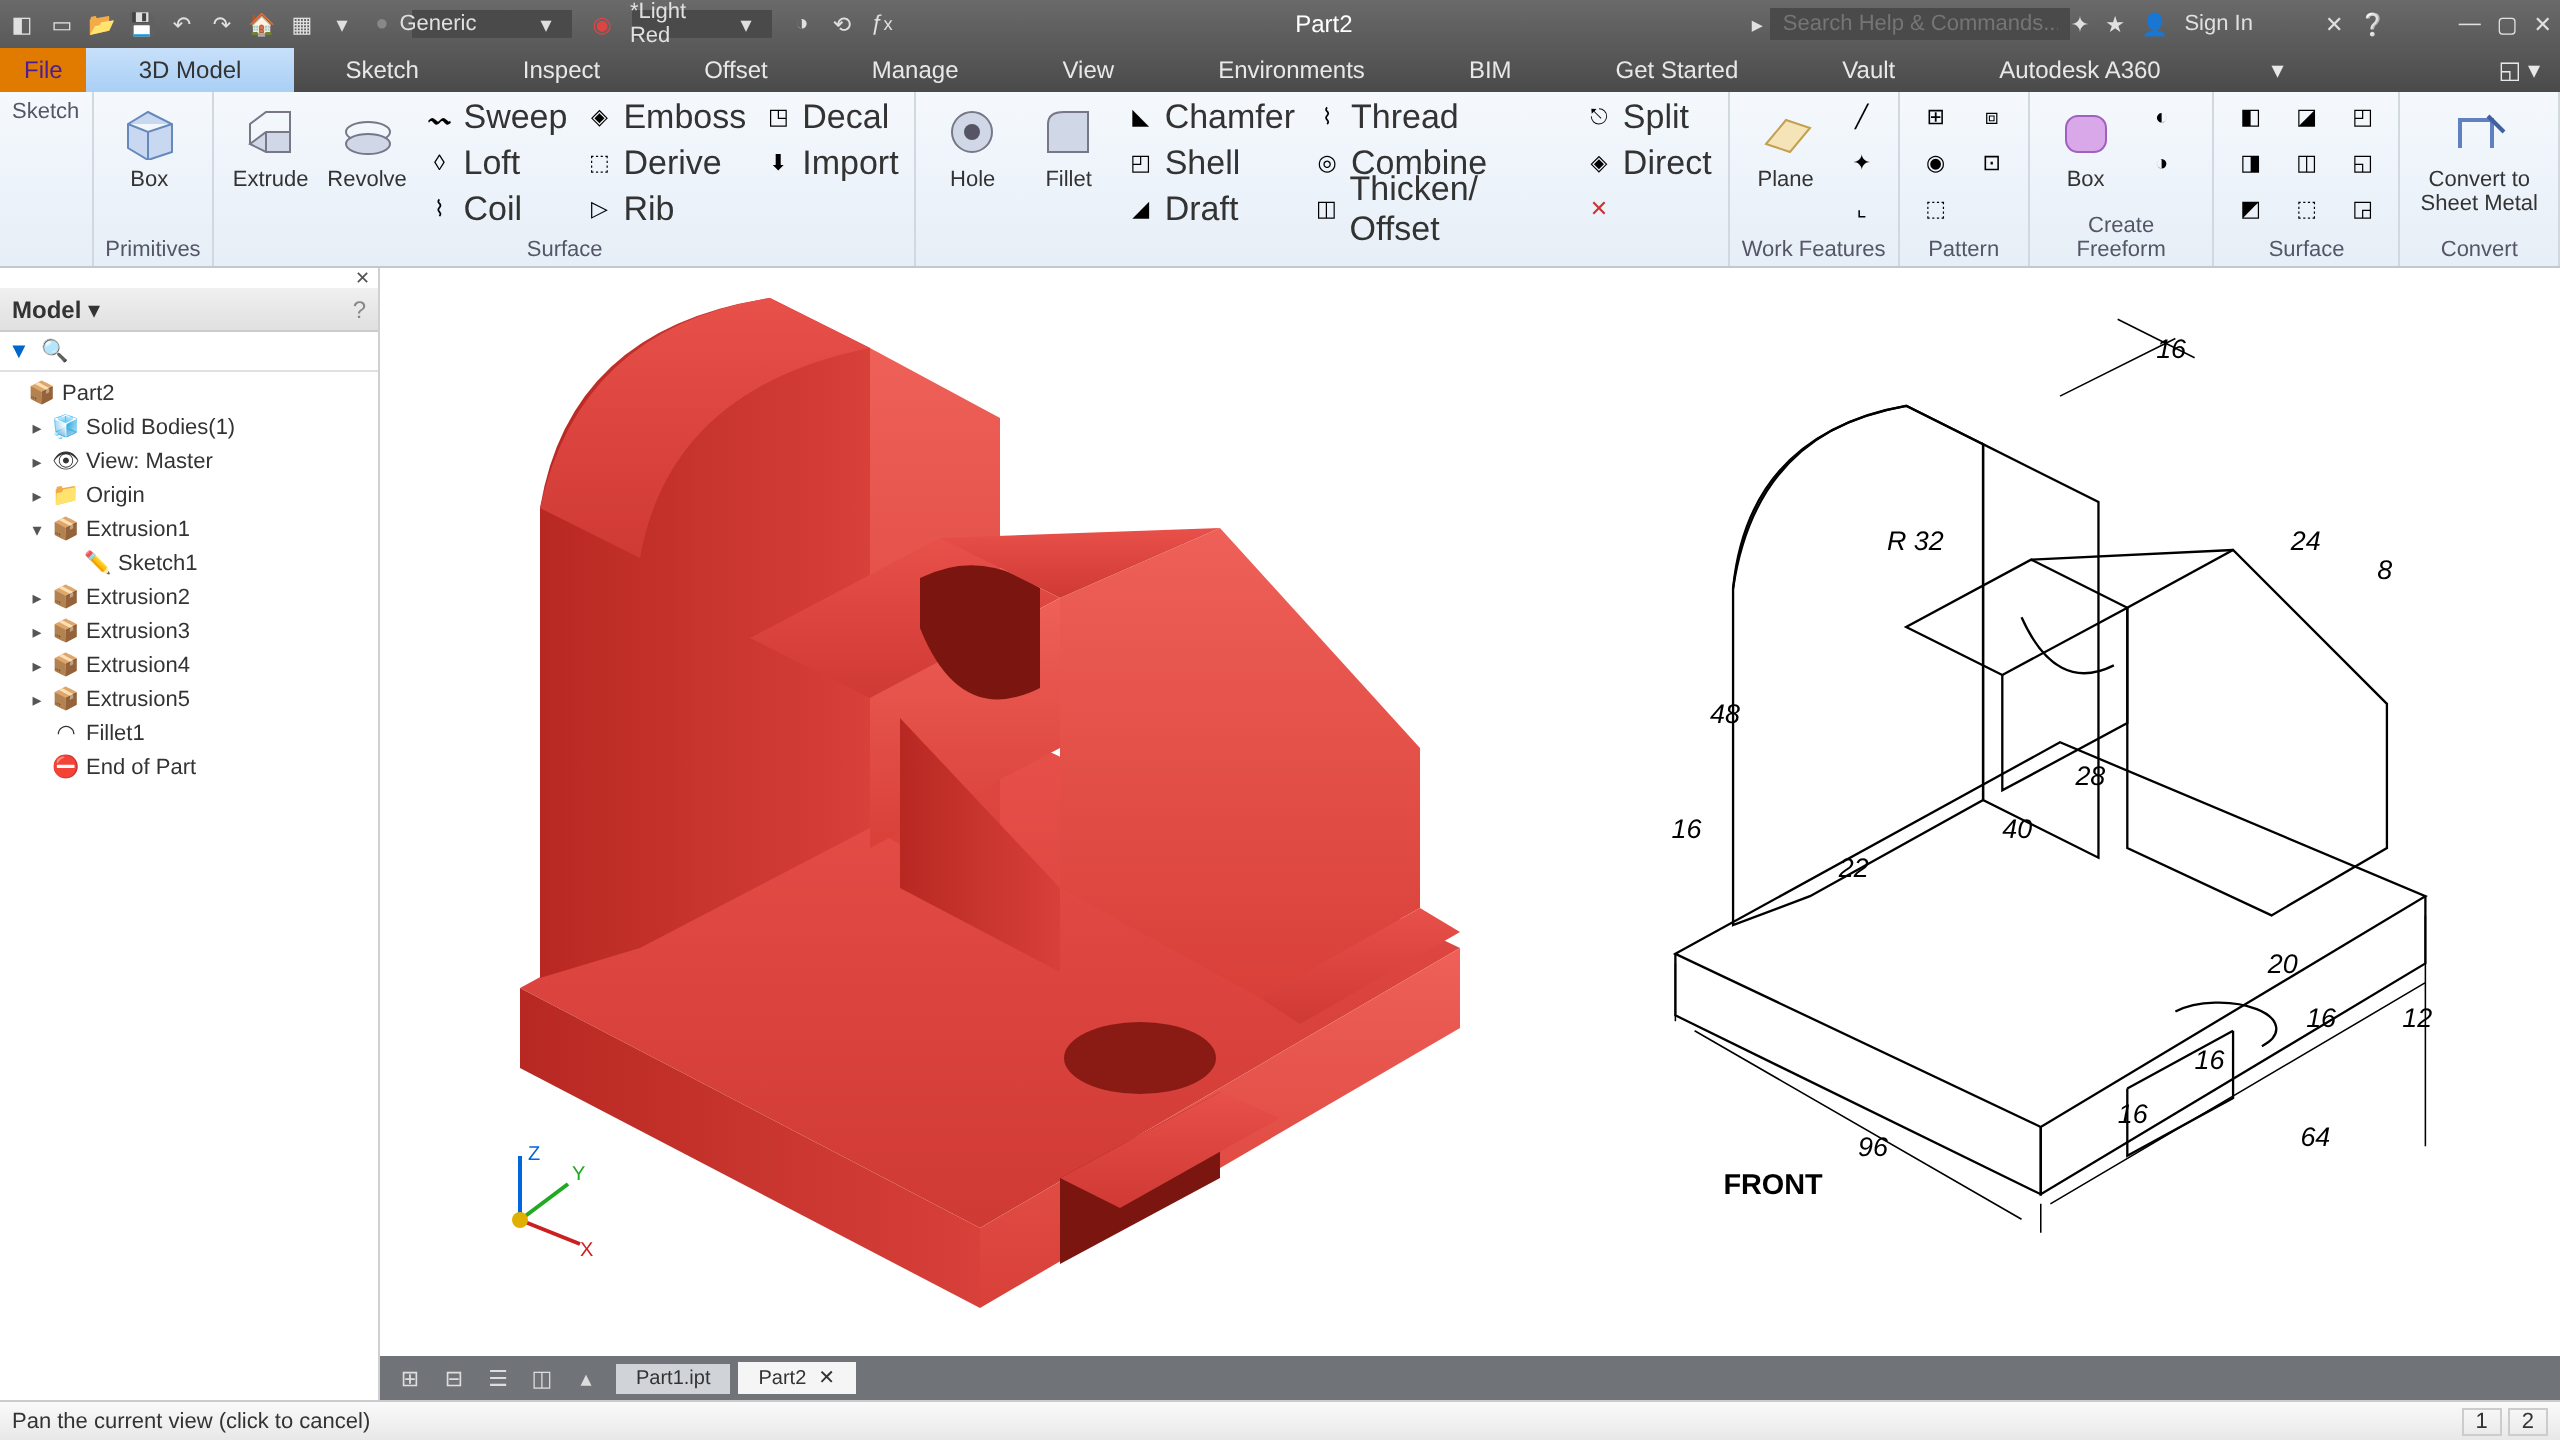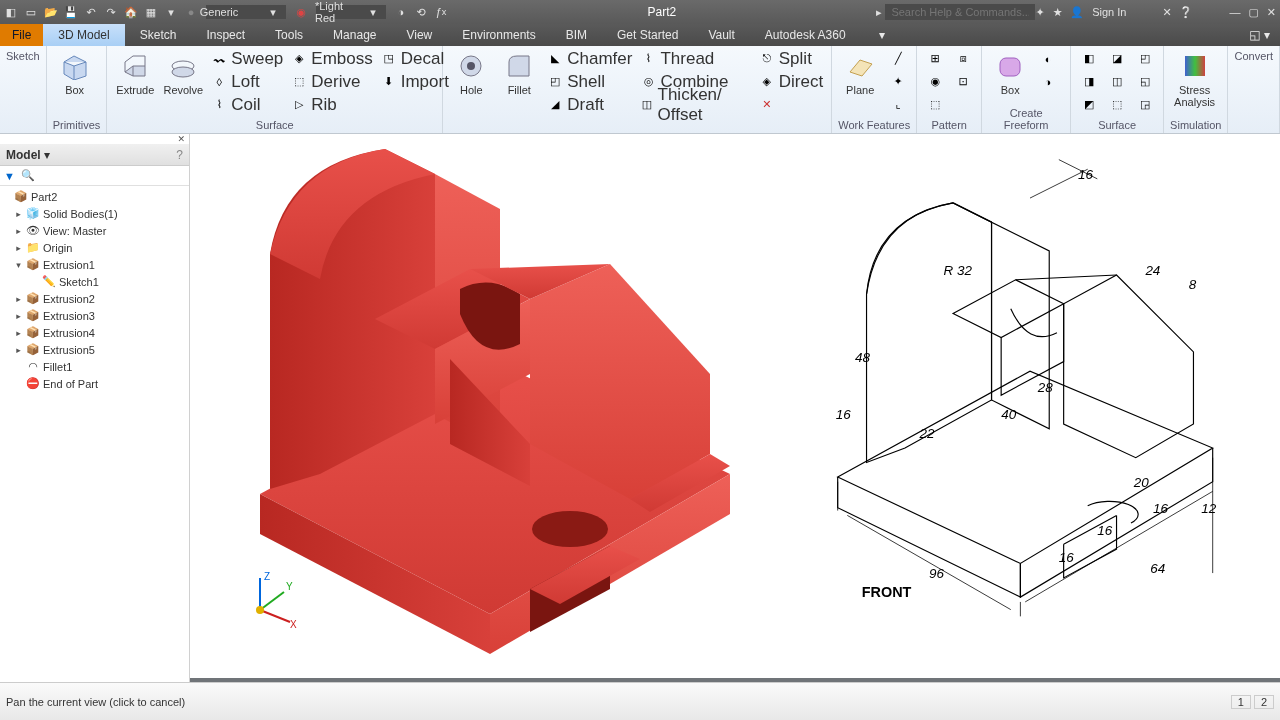--- a/index.html
+++ b/index.html
@@ -7,22 +7,22 @@
 
 .titlebar { height: 24px; background: linear-gradient(#6a6a6a,#595959); display: flex; align-items: center; padding: 0 4px; color: #e0e0e0; }
 .titlebar .qat { display: flex; gap: 6px; align-items: center; }
 .titlebar .qat span { width: 14px; height: 14px; display: inline-flex; align-items: center; justify-content: center; font-size: 11px; }
 .titlebar .dd { background: #4a4a4a; padding: 1px 6px; margin: 0 2px; display: inline-flex; align-items: center; gap: 4px; font-size: 11px; min-width: 80px; }
 .titlebar .title { flex: 1; text-align: center; color: #fff; font-size: 12px; }
 .titlebar .search { width: 150px; background: #4a4a4a; padding: 2px 6px; color: #aaa; font-size: 11px; border: none; }
 .titlebar .right { display: flex; gap: 8px; align-items: center; }
 
 .tabs { height: 22px; background: linear-gradient(#5a5a5a,#4a4a4a); display: flex; align-items: center; color: #e8e8e8; font-size: 12px; }
-.tabs .tab { padding: 0 15px; height: 100%; display: flex; align-items: center; cursor: pointer; }
-.tabs .tab.file { background: #e07b00; color: #0f172a; padding: 0 12px; }
+.tabs .tab { padding: 0 26px; height: 100%; display: flex; align-items: center; cursor: pointer; }
+.tabs .tab.file { background: #e07b00; color: #4c1d95; padding: 0 12px; }
 .tabs .tab.active { background: linear-gradient(#c8e0fa,#a8cff5); color: #333; }
 .tabs .expander { margin-left: auto; padding: 0 10px; }
 
 .ribbon { height: 88px; background: linear-gradient(#f5f9fd,#e6eef7); border-bottom: 1px solid #c0c8d0; display: flex; }
 .panel { border-right: 1px solid #d0d8e0; padding: 2px 6px 0; display: flex; flex-direction: column; }
 .panel .tools { flex: 1; display: flex; gap: 4px; align-items: flex-start; }
 .panel .label { text-align: center; color: #556; font-size: 11px; padding: 2px 0; }
 .bigbtn { display: flex; flex-direction: column; align-items: center; justify-content: flex-start; padding: 2px 4px; cursor: pointer; min-width: 44px; }
 .bigbtn .ic { width: 32px; height: 32px; display: flex; align-items: center; justify-content: center; }
 .bigbtn .lbl { font-size: 11px; color: #333; text-align: center; line-height: 1.1; margin-top: 2px; white-space: pre; }
@@ -43,21 +43,21 @@
 .tree .tw { width: 9px; font-size: 9px; color: #555; display: inline-block; text-align: center;}
 .tree .ico { width: 14px; height: 14px; display: inline-flex; align-items: center; justify-content: center; }
 
 .canvas { flex: 1; background: #fff; position: relative; }
 .triad { position: absolute; left: 50px; bottom: 70px; }
 .doc-tabs { position: absolute; left: 190px; right: 0; bottom: 20px; height: 22px; background: #707478; display: flex; align-items: center; padding: 0 4px; gap: 0; }
 .doc-tabs .vbtn { width: 22px; height: 18px; display: inline-flex; align-items: center; justify-content: center; color: #ddd; font-size: 11px;}
 .doc-tabs .dtab { padding: 2px 10px; background: #d0d4d8; color: #333; font-size: 10px; margin-left: 4px; display: flex; gap: 6px; align-items: center;}
 .doc-tabs .dtab.active { background: #f5f5f5; }
 
-.status { position: absolute; left: 0; right: 0; bottom: 0; height: 38px; background: linear-gradient(#fafafa,#e8e8e8); border-top: 1px solid #ccc; display: flex; align-items: center; padding: 0 6px; font-size: 11px; color: #333; justify-content: space-between; }
+.status { position: absolute; left: 0; right: 0; bottom: 0; height: 20px; background: linear-gradient(#fafafa,#e8e8e8); border-top: 1px solid #ccc; display: flex; align-items: center; padding: 0 6px; font-size: 11px; color: #333; justify-content: space-between; }
 .status .pages span { border: 1px solid #ccc; padding: 0 6px; margin-left: 3px; }
 
 .drawing { position: absolute; right: 20px; top: 150px; width: 460px; height: 500px; }
 .drawing svg { width: 100%; height: 100%; }
 .dimtext { font-family: Arial; font-size: 14px; font-style: italic; }
 </style>
 </head>
 <body>
 
 <div class="titlebar">
@@ -101,21 +101,21 @@
     <span>▢</span>
     <span>✕</span>
   </div>
 </div>
 
 <div class="tabs">
   <div class="tab file">File</div>
   <div class="tab active">3D Model</div>
   <div class="tab">Sketch</div>
   <div class="tab">Inspect</div>
-  <div class="tab">Tools</div>
+  <div class="tab">Offset</div>
   <div class="tab">Manage</div>
   <div class="tab">View</div>
   <div class="tab">Environments</div>
   <div class="tab">BIM</div>
   <div class="tab">Get Started</div>
   <div class="tab">Vault</div>
   <div class="tab">Autodesk A360</div>
   <div class="tab">&nbsp;▾&nbsp;</div>
   <div class="expander">◱ ▾</div>
 </div>
@@ -327,37 +327,28 @@
           <span class="iconbtn">◲</span>
         </div>
     </div>
     <div class="label">Surface</div>
   </div>
   <div class="panel">
     <div class="tools">
         <div class="bigbtn">
           <div class="ic">
             <svg width="28" height="28">
-              <rect x="4" y="4" width="20" height="20" fill="url(#g1)"></rect>
-              <defs>
-                <linearGradient id="g1">
-                  <stop offset="0" stop-color="#4060d0"></stop>
-                  <stop offset="0.5" stop-color="#40c040"></stop>
-                  <stop offset="1" stop-color="#d04040"></stop>
-                </linearGradient>
-              </defs>
-            </svg>
-          </div>
-          <div class="lbl">Stress
-Analysis</div>
-        </div>
-      </div>
-    <div class="label">Simulation</div>
-  </div>
-  <div class="panel">
+              <path d="M4 22 L4 8 L20 8 L20 22" fill="none" stroke="#6080c0" stroke-width="2"></path>
+              <path d="M18 6 L26 14" stroke="#4060a0" stroke-width="2" marker-end=""></path>
+            </svg>
+          </div>
+          <div class="lbl">Convert to
+Sheet Metal</div>
+        </div>
+      </div>
     <div class="label">Convert</div>
   </div>
 </div>
 
 <div class="workspace">
   <div class="browser">
     <div class="closebar"><span>✕</span></div>
     <div class="hdr">
         <span><b>Model</b> ▾</span>
         <span style="color:#888">?</span>

